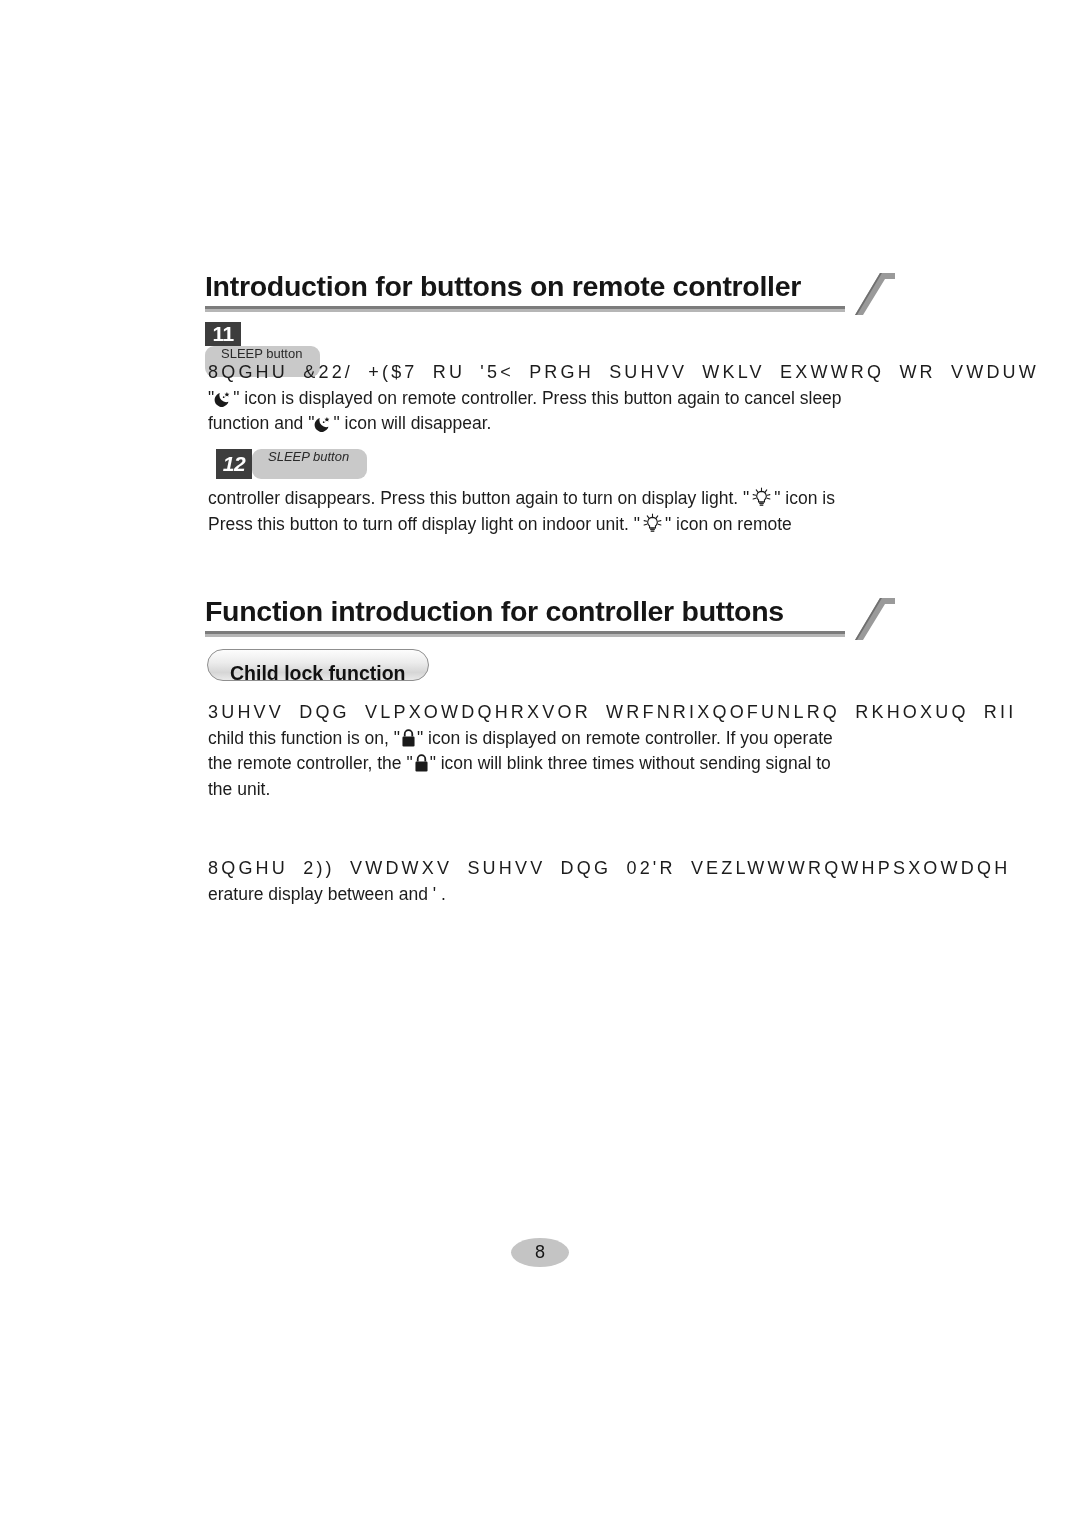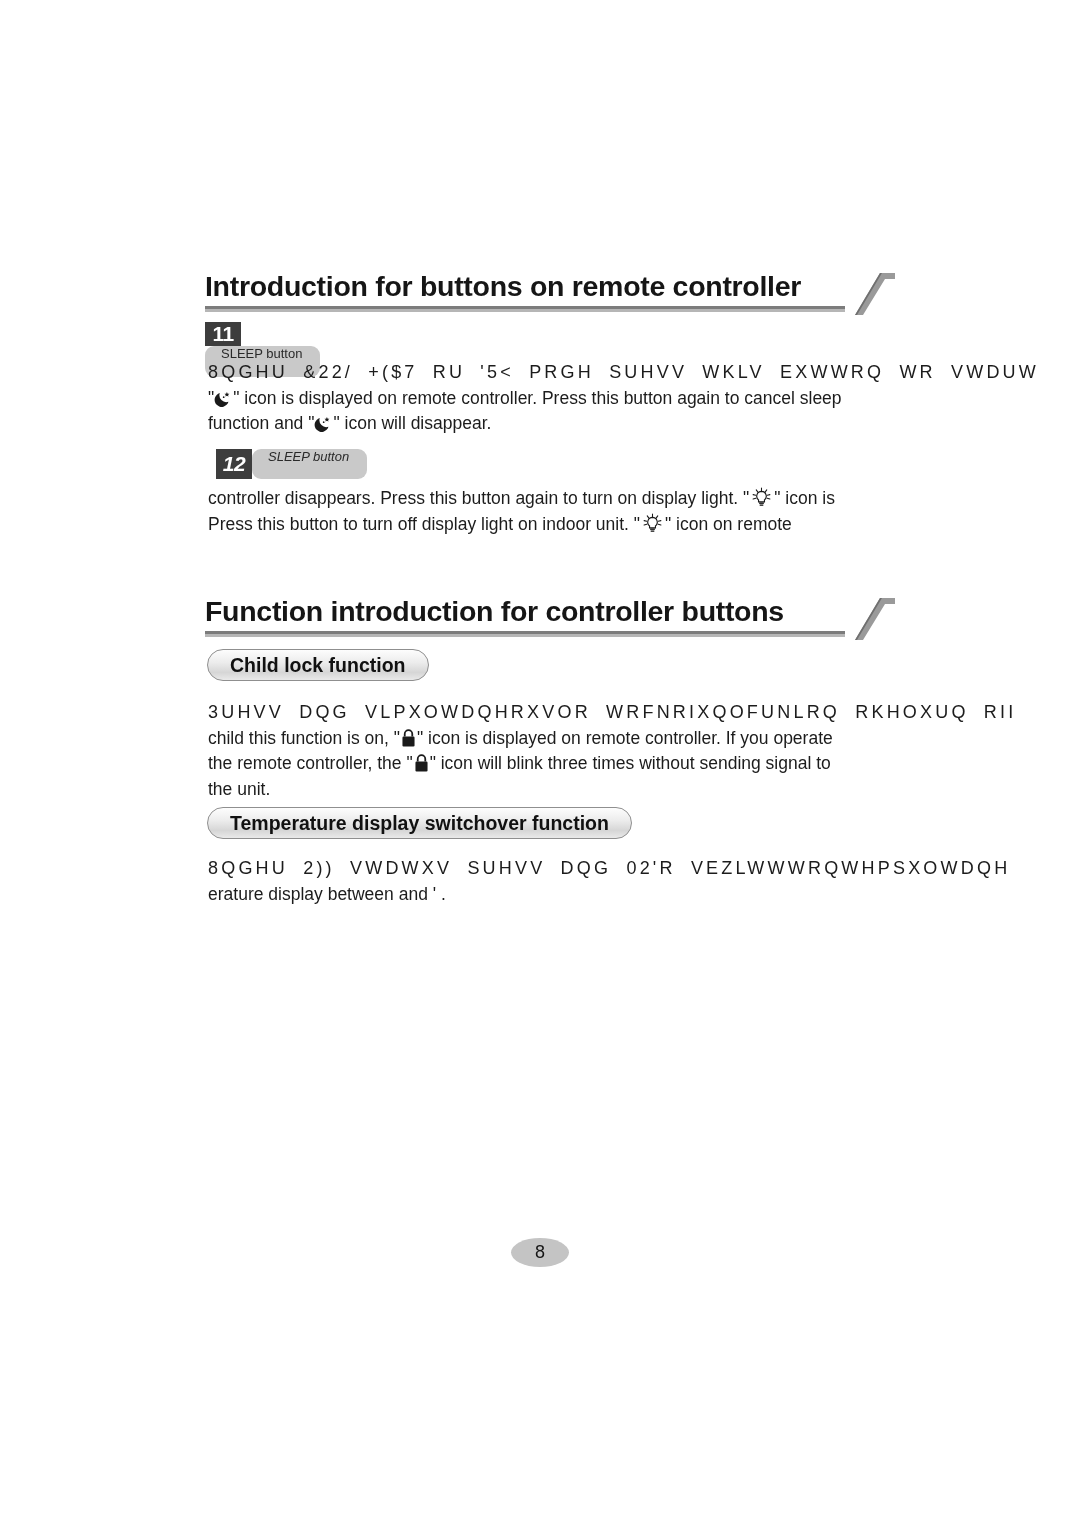--- a/index.html
+++ b/index.html
@@ -90,21 +90,21 @@
     white-space: nowrap;
     border-radius: 9px;
   }
 
   
   .pill {
     position: absolute;
     display: inline-flex;
     justify-content: center;
     height: 32px;
-    padding: 4px 22px;
+    padding: 12px 22px;
     border: 1.5px solid #8f8f8f;
     border-radius: 17px;
     background: linear-gradient(to bottom, #fdfdfd 0%, #ececec 42%, #d6d6d6 75%, #e9e9e9 100%);
     font-size: 19.5px;
     font-weight: bold;
     color: #111111;
     white-space: nowrap;
   }
 
   
@@ -276,23 +276,20 @@
       <span>the remote controller, the "</span><span class="icon-inline icon-lock">
         <svg viewBox="0 0 18 21" width="17" height="20">
           <path d="M5 9V6.2a4 4 0 0 1 8 0V9" fill="none" stroke="#1a1a1a" stroke-width="1.9"></path>
           <rect x="2.6" y="9" width="12.8" height="10.6" rx="1.2" fill="#1a1a1a"></rect>
         </svg>
       </span><span>" icon will blink three times without sending signal to</span>
     </p>
     <p>the unit.</p>
   </div>
 
-  <div class="pill" style="left:207px; top:807px;">
-    <span>Temperature display switchover function</span>
-  </div>
 
   <div class="body-text clip-right" style="top:856px;">
     <p class="garbled">8QGHU 2)) VWDWXV  SUHVV        DQG  02'R  VEZLWWWRQWHPSXOWDQH</p>
     <p>erature display between    and '  .</p>
   </div>
 
   <div class="page-num">
     <span>8</span>
   </div>
 

